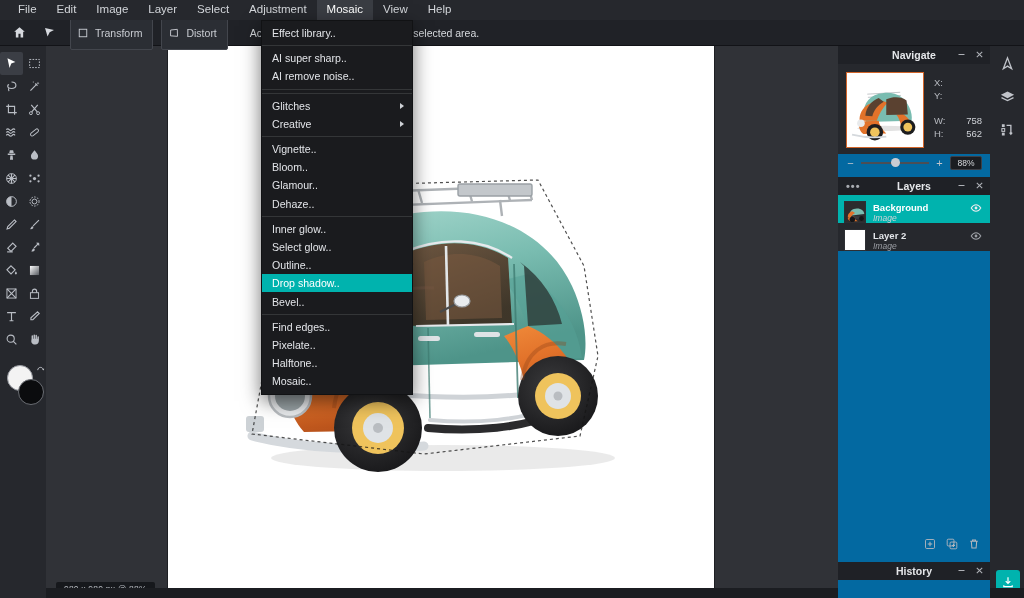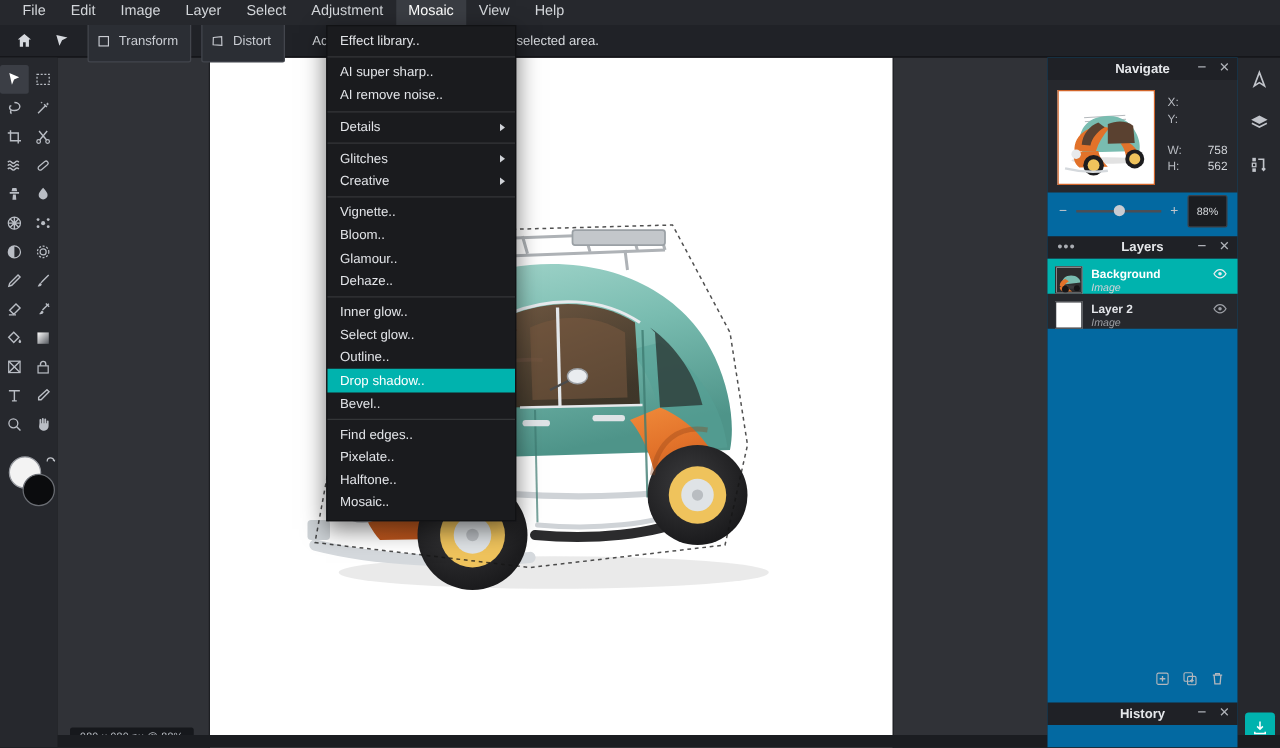--- a/index.html
+++ b/index.html
@@ -158,21 +158,21 @@
   .navrow { display: flex; justify-content: space-between; height: 13px; line-height: 13px; }
   .navrow .k { color: #b7bac0; }
   .navrow .v { color: #cfd2d7; }
   .navgap { height: 12px; }
   .zoomrow { display: flex; align-items: center; gap: 6px; padding: 2px 8px 7px 8px; }
   .zoomrow .mi, .zoomrow .pl { color: #c3c6cc; font-size: 11px; width: 9px; text-align: center; }
   .slider { position: relative; flex: 1; height: 12px; }
   .slidertrack { position: absolute; top: 5px; left: 0; right: 0; height: 2px; background: #4b4e55; }
   .sliderknob { position: absolute; top: 1px; left: 44%; width: 9px; height: 9px; border-radius: 50%; background: #c9ccd2; }
   .zoomval {
-    width: 32px; height: 26px; background: #1b1d21; border: 1px solid #3d4047;
+    width: 32px; height: 14px; background: #1b1d21; border: 1px solid #3d4047;
     font-size: 8.5px; color: #d7dade; display: flex; align-items: center; justify-content: center;
     border-radius: 2px;
   }
 
   .layerslist { background: #26282d; }
   .layer {
     display: flex; align-items: flex-end; gap: 7px;
     height: 28px; padding: 0 6px;
     position: relative;
   }
@@ -541,24 +541,20 @@
     </div>
     <div class="statuschip">980 x 980 px @ 88%</div>
   </div>
 
   <div class="dropdown">
     <div class="dd-item">Effect library..</div>
     <div class="dd-sep"></div>
     <div class="dd-item">AI super sharp..</div>
     <div class="dd-item">AI remove noise..</div>
     <div class="dd-sep"></div>
-    <div class="dd-item">
-      <span>Details</span>
-      <span class="caret"></span>
-    </div>
     <div class="dd-sep"></div>
     <div class="dd-item">
       <span>Glitches</span>
       <span class="caret"></span>
     </div>
     <div class="dd-item">
       <span>Creative</span>
       <span class="caret"></span>
     </div>
     <div class="dd-sep"></div>

